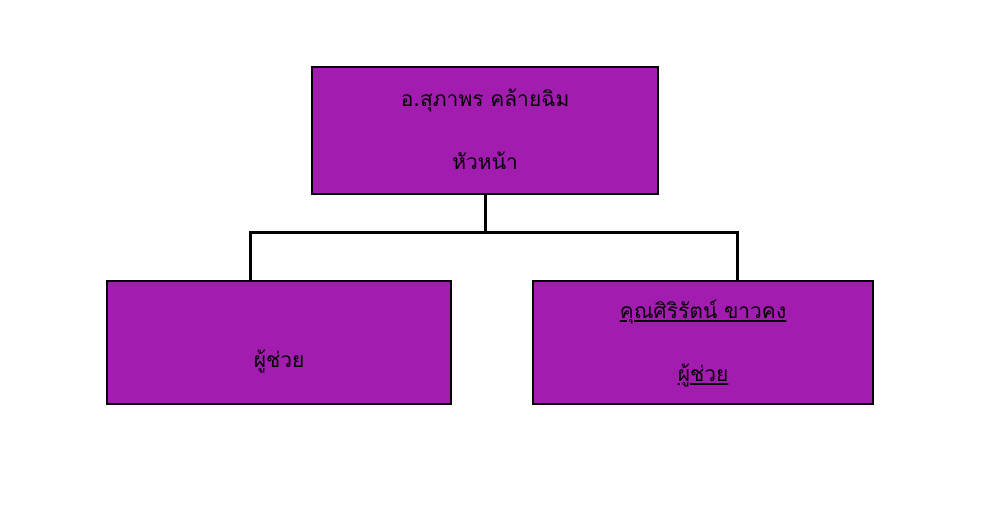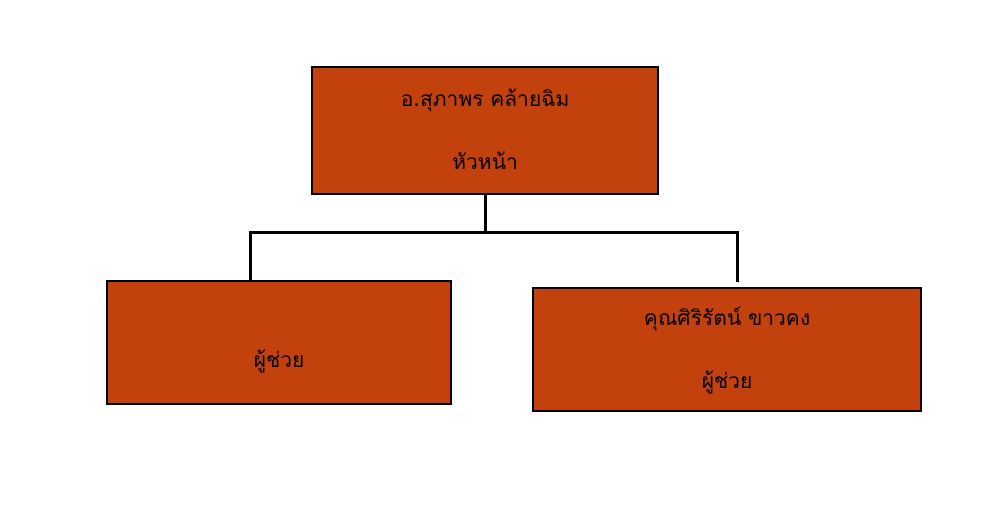--- a/index.html
+++ b/index.html
@@ -53,43 +53,44 @@
     top: 231px;
     width: 3px;
     height: 51px;
   }
 
   
   .node {
     position: absolute;
     box-sizing: border-box;
     border: 2px solid #000000;
-    background: #c2410c;
+    background: #a21caf;
     display: flex;
     flex-direction: column;
     align-items: center;
     justify-content: center;
   }
   .node-root {
     left: 311px;
     top: 66px;
     width: 348px;
     height: 129px;
   }
   .node-child-left {
     left: 106px;
     top: 280px;
     width: 346px;
     height: 125px;
   }
   .node-child-right {
     left: 532px;
-    top: 287px;
-    width: 390px;
+    top: 280px;
+    width: 342px;
     height: 125px;
+    text-decoration: underline;
   }
 
   .node-name {
     font-size: 21px;
     line-height: 1.25;
     text-align: center;
     white-space: nowrap;
   }
   .node-role {
     font-size: 21px;

